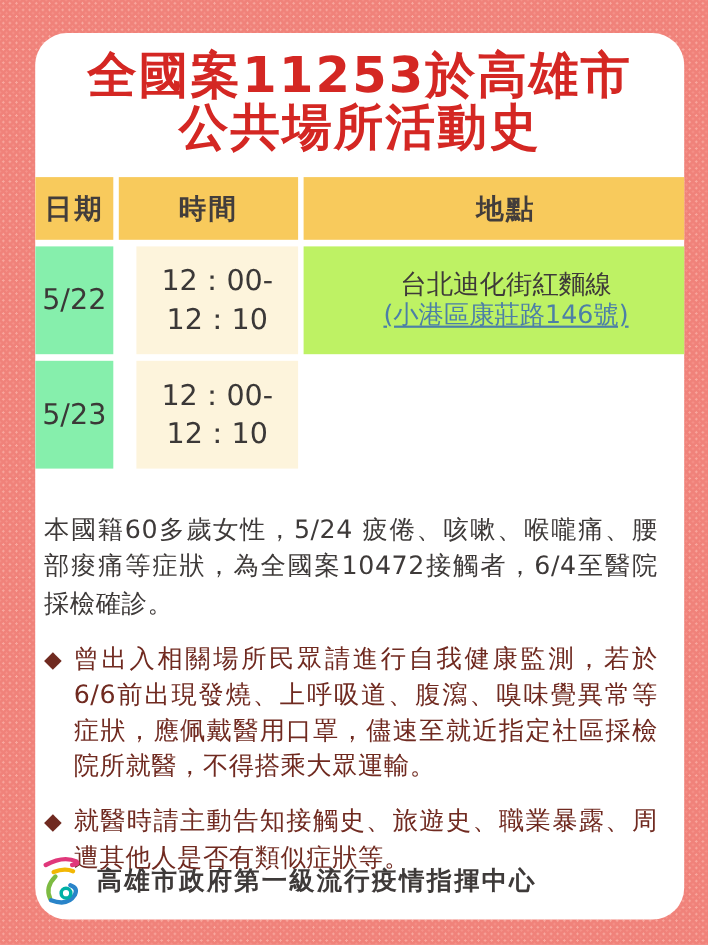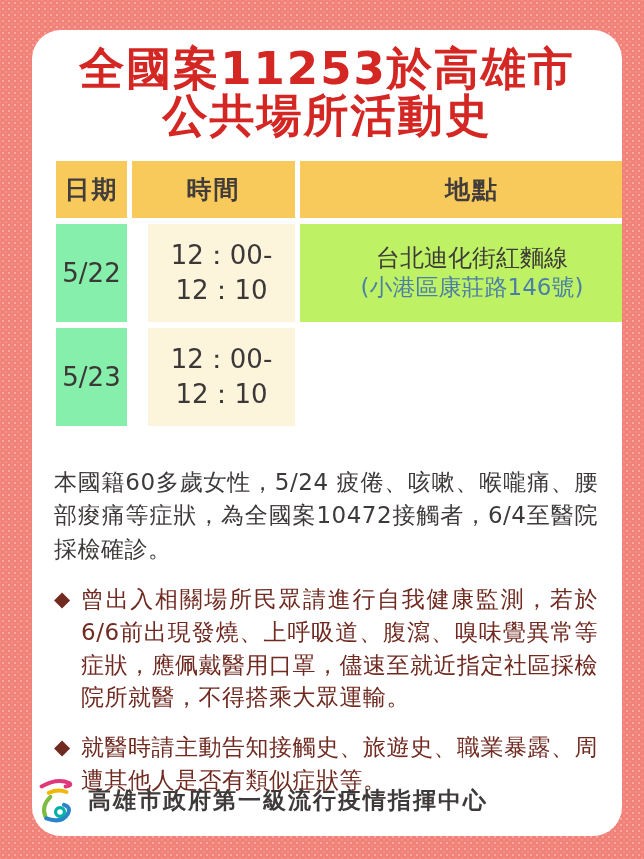--- a/index.html
+++ b/index.html
@@ -41,21 +41,20 @@
     color: #494442;
     letter-spacing: 1px;
   }
   .visit-table {
     margin: 21px auto 0;
     width: 612px;
     display: grid;
     grid-template-columns: 71px 163px 1fr;
     column-gap: 5px;
     row-gap: 6px;
-    padding-left: 24px;
   }
   .cell {
     display: flex;
     flex-direction: column;
     align-items: center;
     justify-content: center;
     text-align: center;
   }
   .cell.head {
     height: 57px;
@@ -76,23 +75,23 @@
     background: #fdf4dc;
     font-size: 26px;
     color: #3b3837;
     margin-left: 16px;
   }
   .cell.place {
     height: 98px;
     background: #bef264;
   }
   .place-name { font-size: 24px; color: #3e3a39; line-height: 1.25; }
-  .place-addr { font-size: 23px; color: #4c7fa7; line-height: 1.25; }
+  .place-addr { font-size: 23px; color: #4c7fa7; line-height: 1.25; text-decoration: underline; }
   .content {
-    padding: 0 24px 0 22px;
+    padding: 0 24px 0 8px;
   }
   .summary {
     margin-top: 40px;
     font-size: 23px;
     line-height: 1.46;
     color: #3e3a39;
     text-align: justify;
     letter-spacing: 0.5px;
   }
   .bullet {

